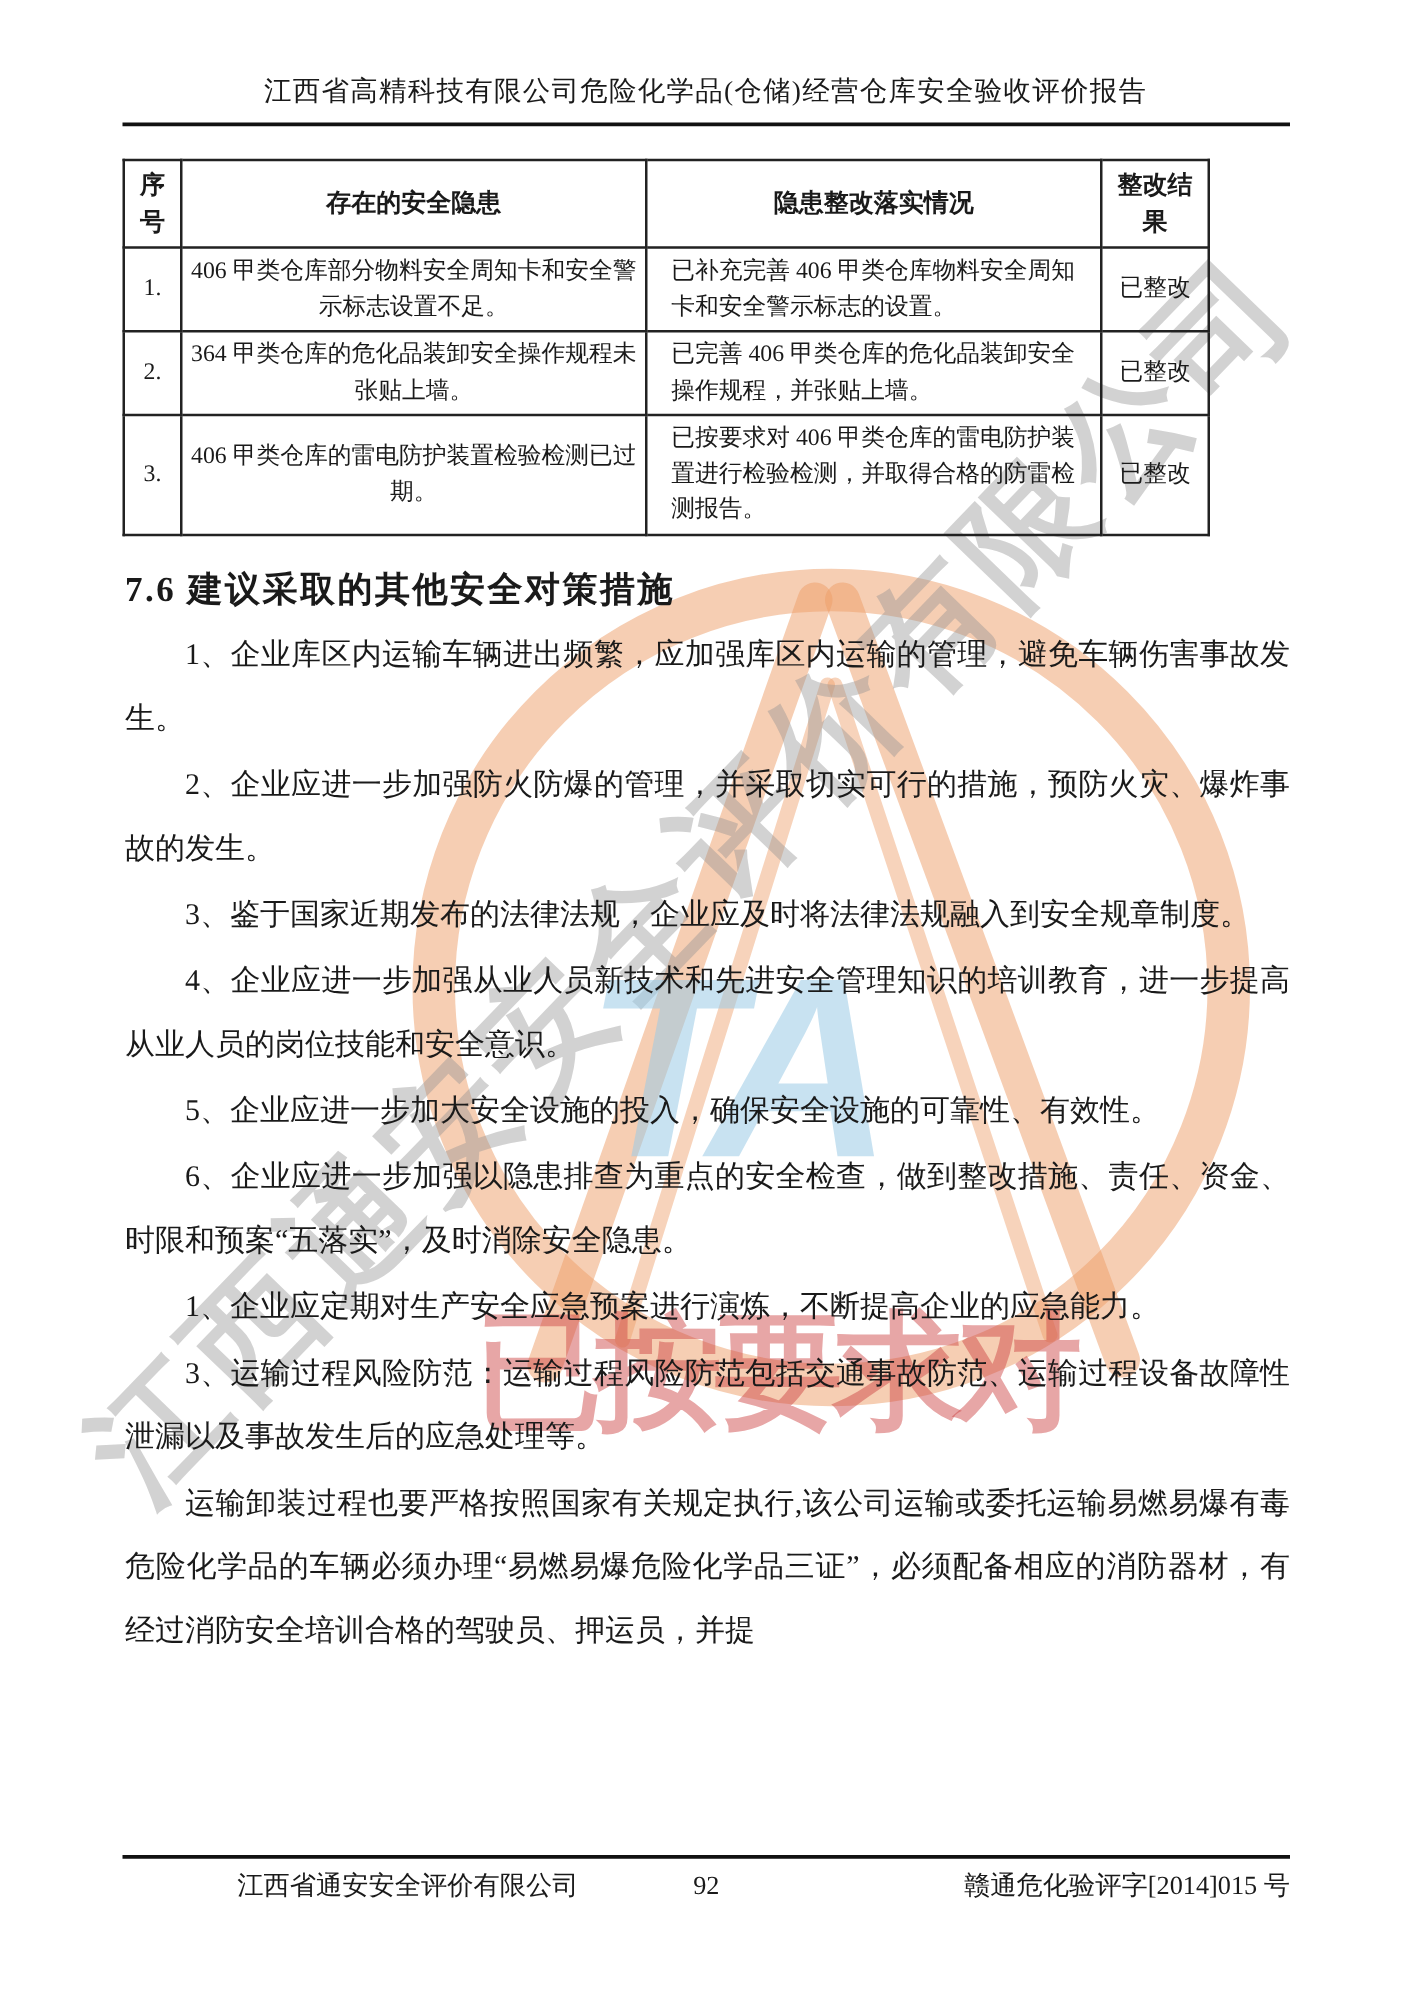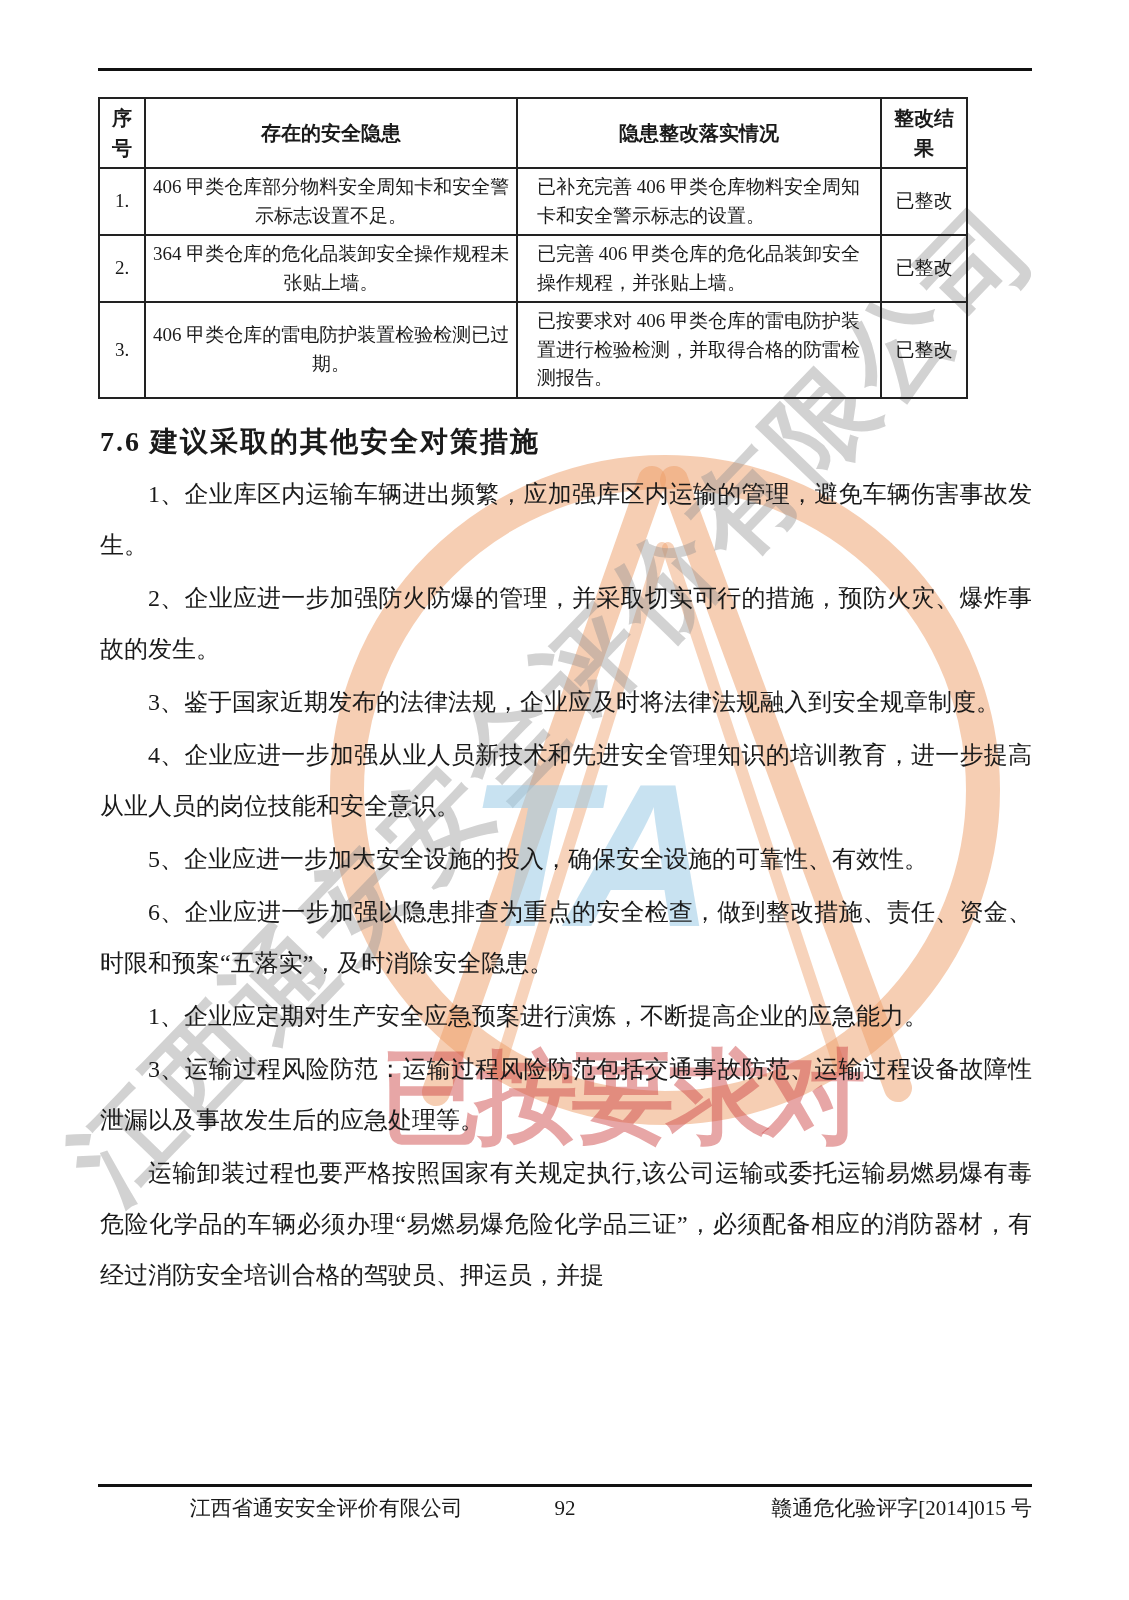--- a/index.html
+++ b/index.html
@@ -119,20 +119,21 @@
       <path d="M 668 548 L 840 1068" stroke="rgba(238,158,104,0.45)" stroke-width="12" fill="none" stroke-linecap="round"></path>
     </svg>
     <div class="wm-diagonal">江西通安安全评价有限公司</div>
     <div class="wm-ta">TA</div>
     <div class="wm-stamp">已按要求对</div>
   </div>
 
   <div class="content">
 
     <div class="doc-header">
+      <div class="doc-header-title">江西省高精科技有限公司危险化学品(仓储)经营仓库安全验收评价报告</div>
       <div class="doc-header-rule"></div>
     </div>
 
     <table class="hazard-table">
       <colgroup>
         <col class="col-no">
           <col class="col-haz">
           <col class="col-fix">
           <col class="col-res">
       </colgroup>

